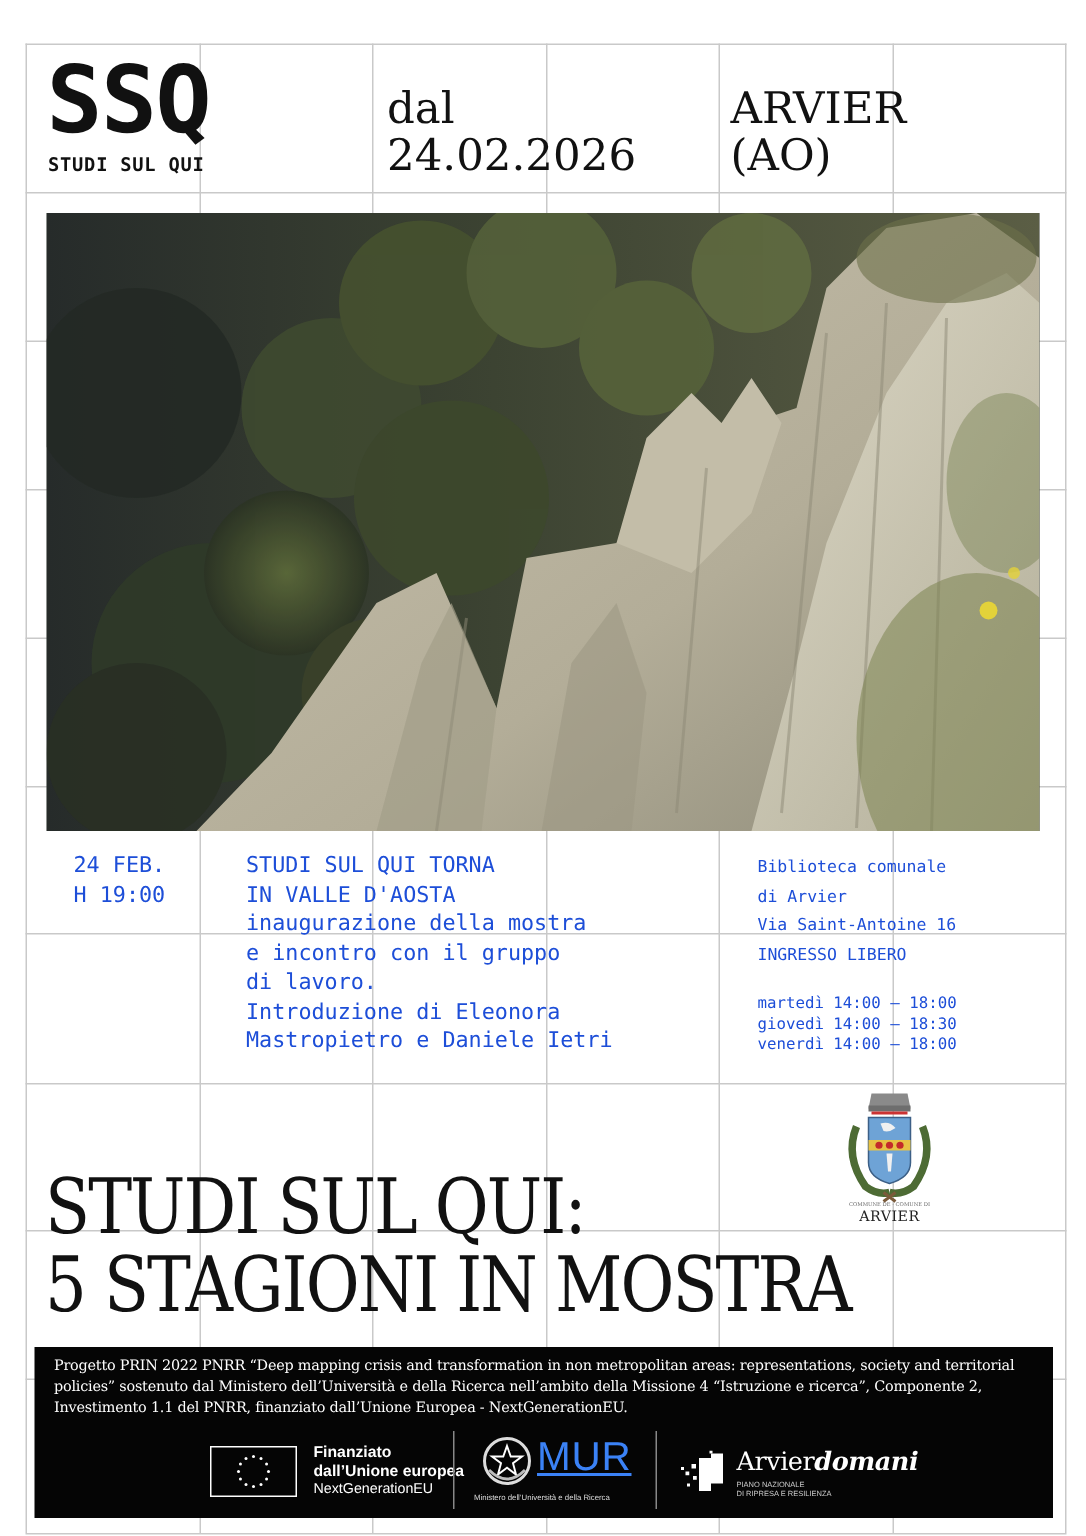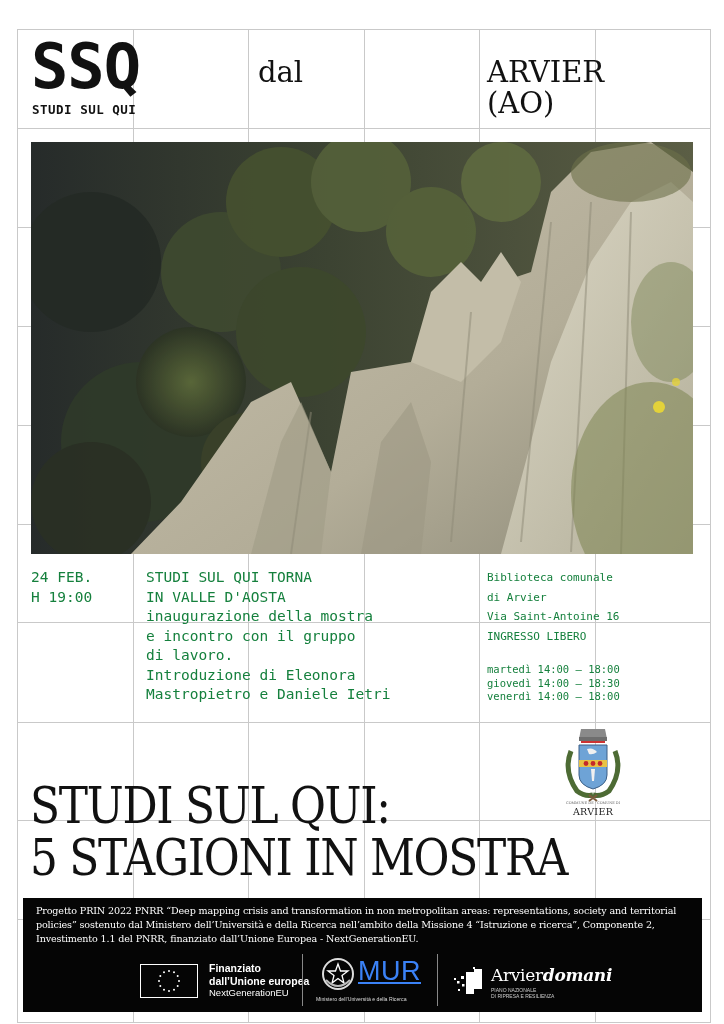--- a/index.html
+++ b/index.html
@@ -14,21 +14,21 @@
   .logo-sub { left:32px; top:90px; font-family:"DejaVu Sans Mono", monospace; font-weight:bold; font-size:12.5px; letter-spacing:0.5px; color:#111; }
   .hdr-serif { font-family:"DejaVu Serif", serif; font-size:29px; line-height:31px; color:#111; }
   .date-block { left:258px; top:45px; }
   .place-block { left:487px; top:45px; }
 
   
   .photo { left:31px; top:130px; width:662px; height:412px; overflow:hidden; background:#3a3f38; }
   .photo svg { display:block; }
 
   
-  .mono { font-family:"DejaVu Sans Mono", monospace; color:#15803d; }
+  .mono { font-family:"DejaVu Sans Mono", monospace; color:#1d4ed8;margin-left:18px; }
   .when { left:31px; top:556px; font-size:14.5px; line-height:19.5px; }
   .what { left:146px; top:556px; font-size:14.5px; line-height:19.5px; }
   .where { left:487px; top:556px; font-size:11px; line-height:19.5px; }
   .hours { left:487px; top:651px; font-size:10.5px; line-height:13.5px; }
   .line { white-space:pre; display:block; }
 
   
   .title { left:30px; top:768px; font-family:"DejaVu Serif", serif; font-size:51px; line-height:52px; letter-spacing:-1.5px; color:#111; transform:scaleX(0.86); transform-origin:left top; white-space:nowrap; }
 
   
@@ -77,20 +77,21 @@
     <div class="hline" style="top:808px"></div>
     <div class="hline" style="top:907px"></div>
     <div class="hline" style="top:1010px"></div>
   </div>
 
   <div class="abs logo-ssq">SSQ</div>
   <div class="abs logo-sub">STUDI SUL QUI</div>
 
   <div class="abs hdr-serif date-block">
     <span class="line">dal</span>
+    <span class="line">24.02.2026</span>
   </div>
   <div class="abs hdr-serif place-block">
     <span class="line">ARVIER</span>
     <span class="line">(AO)</span>
   </div>
 
   <div class="abs photo">
     <svg width="662" height="412" viewBox="0 0 662 412">
       <defs>
         <linearGradient id="bgTree" x1="0" y1="0" x2="1" y2="0">

